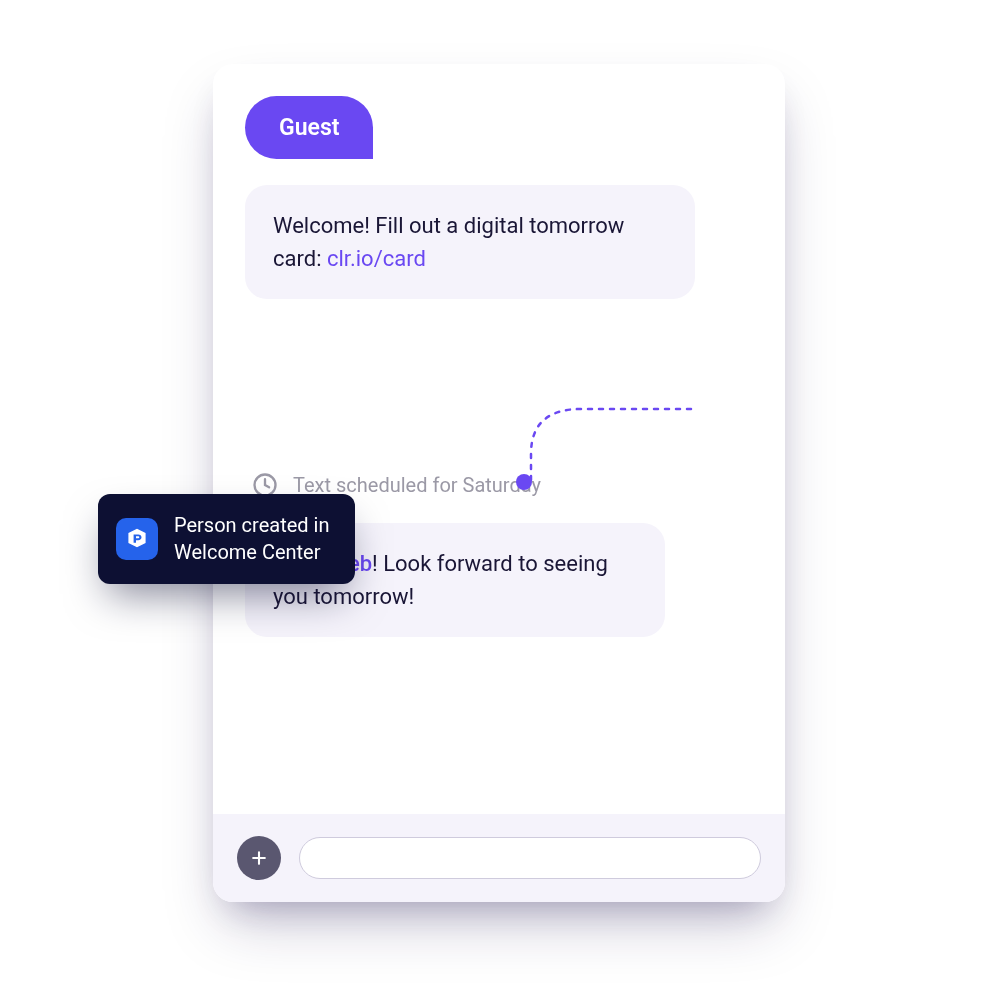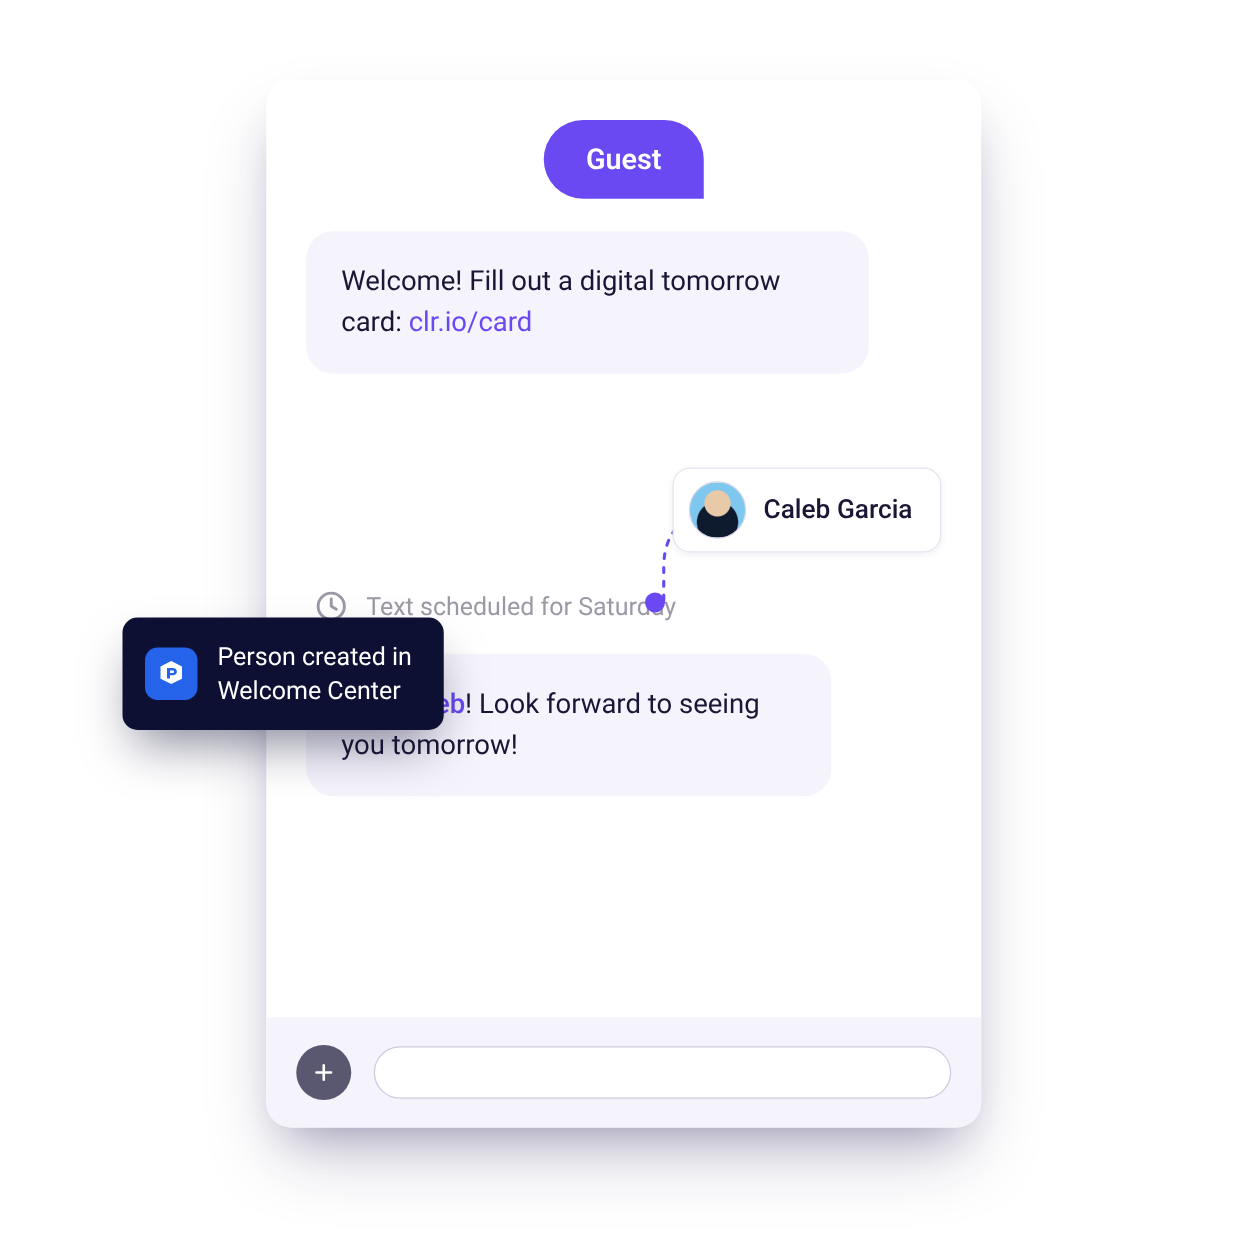--- a/index.html
+++ b/index.html
@@ -15,21 +15,21 @@
   *{box-sizing:border-box;font-family:-apple-system,BlinkMacSystemFont,'Segoe UI',Roboto,sans-serif}
   body{margin:0;width:1000px;height:1000px;background:#fff;position:relative;overflow:hidden}
 
   .card{
     position:absolute;left:213px;top:64px;width:572px;height:838px;
     background:#fff;border-radius:20px;
     box-shadow:0 30px 60px -12px rgba(30,20,80,.25),0 18px 36px -18px rgba(30,20,80,.3);
     padding:32px 32px 0;
   }
 
-  .chip-row{display:flex;justify-content:center}
+  .chip-row{display:flex;justify-content:flex-start}
   .chip{
     background:var(--purple);color:#fff;font-weight:600;font-size:23px;
     padding:18px 34px;border-radius:999px 999px 6px 999px;
   }
 
   .bubble{
     background:var(--bubble);border-radius:22px;padding:24px 28px;
     color:var(--ink);font-size:22px;line-height:1.5;
   }
   .b1{margin-top:26px;max-width:450px}
@@ -98,24 +98,20 @@
 
   <div class="bubble b1">
     <span>Welcome! Fill out a digital tomorrow card: </span><span class="link">clr.io/card</span>
   </div>
 
   <svg class="connector" viewBox="0 0 170 90">
     <path d="M170 10 L60 10 Q10 10 10 55 L10 82"></path>
   </svg>
   <div class="dot"></div>
 
-  <div class="contact">
-    <div class="avatar"></div>
-    <div class="contact-name">Caleb Garcia</div>
-  </div>
 
   <div class="toast">
     <div class="toast-icon">
       <svg viewBox="0 0 24 24" width="24" height="24">
         <path fill="#fff" d="M12 2l8 4v8l-8 4-8-4V6l8-4z" opacity="0"></path>
         <path fill="#fff" d="M12 2l8.5 4.2v9.6L12 20 3.5 15.8V6.2L12 2z" opacity="0"></path>
         <path fill="#fff" d="M12 1.8l8.6 4.3v9.8L12 20.2 3.4 15.9V6.1L12 1.8zM8.6 7.4v8.4h2.4v-2.6h2.2c2 0 3.3-1.2 3.3-2.9s-1.3-2.9-3.3-2.9H8.6zm2.4 1.9h1.9c.9 0 1.4.4 1.4 1s-.5 1-1.4 1H11V9.3z"></path>
       </svg>
     </div>
     <div class="toast-text">

